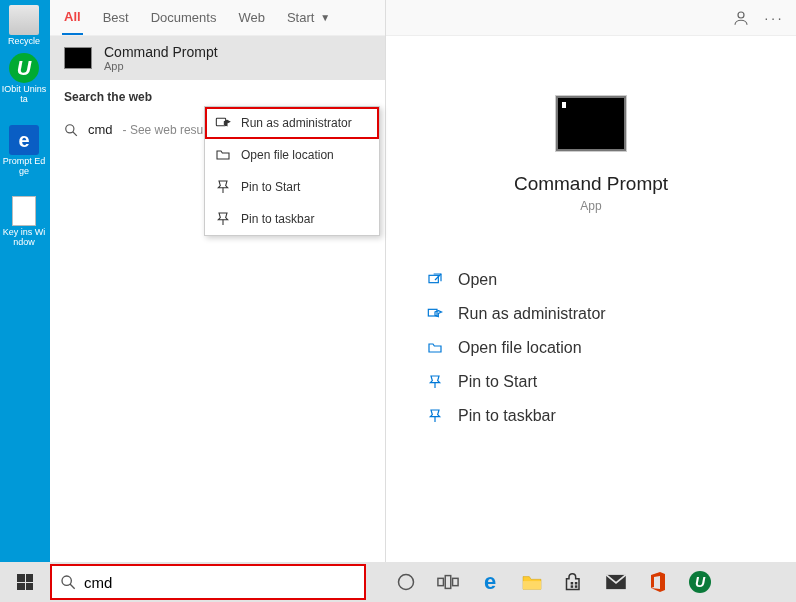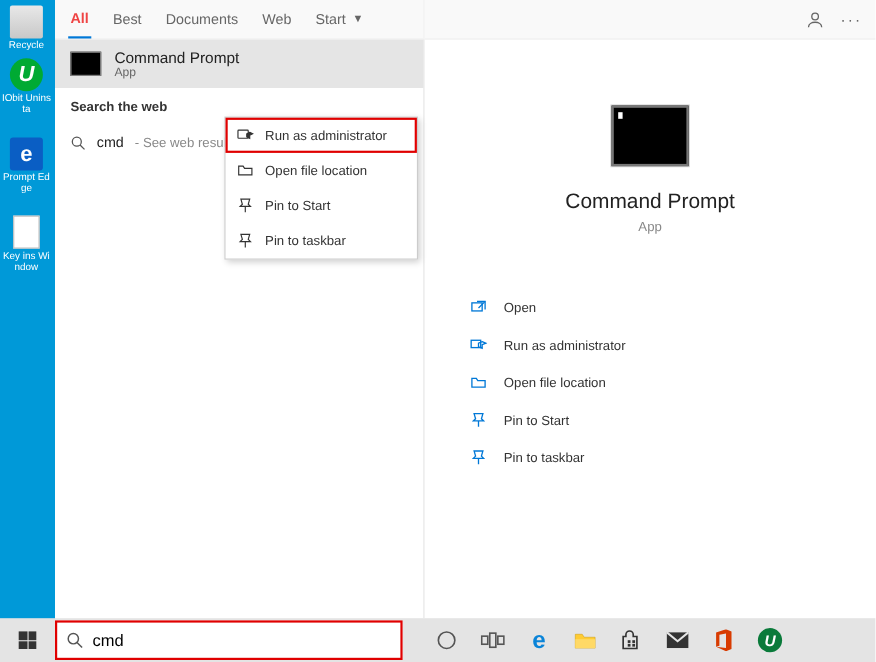--- a/index.html
+++ b/index.html
@@ -37,21 +37,21 @@
 .context-menu .item.hl { outline: 2px solid #e00000; outline-offset: -2px; }
 .ctx-ic { width: 16px; height: 16px; display: inline-flex; align-items: center; justify-content: center; color: #333; }
 
 .detail-panel { position: absolute; left: 386px; top: 0; width: 410px; height: 562px; background: #fff; }
 .detail-head { text-align: center; padding-top: 60px; }
 .detail-thumb { width: 70px; height: 55px; background: #000; border: 2px solid #777; margin: 0 auto 22px; box-shadow: 0 0 0 1px #ccc; position: relative; }
 .detail-thumb::before { content:""; position:absolute; left:4px; top:4px; width:4px; height:6px; background:#fff; }
 .detail-title { font-size: 19px; color: #222; font-weight: 400; margin-bottom: 4px; }
 .detail-sub { font-size: 12px; color: #888; }
 .actions { margin-top: 50px; padding-left: 40px; }
-.actions .act { display: flex; align-items: center; gap: 14px; padding: 8px 0; font-size: 12px; color: #333; cursor: pointer; }
+.actions .act { display: flex; align-items: center; gap: 14px; padding: 8px 0; font-size: 16px; color: #333; cursor: pointer; }
 .actions .act .aic { width: 18px; height: 18px; display: inline-flex; align-items: center; justify-content: center; color: #0078d7; }
 
 .taskbar { position: absolute; left: 0; bottom: 0; width: 796px; height: 40px; background: #e4e4e4; display: flex; align-items: center; }
 .start-btn { width: 50px; height: 40px; display: flex; align-items: center; justify-content: center; cursor: pointer; }
 .start-btn .win { width: 16px; height: 16px; display: grid; grid-template-columns: 1fr 1fr; grid-template-rows: 1fr 1fr; gap: 1px; }
 .start-btn .win div { background: #333; }
 .search-box { width: 316px; height: 36px; background: #fff; border: 2px solid #e00000; display: flex; align-items: center; padding: 0 8px; gap: 8px; margin: 2px 0; }
 .search-box .mag { color: #666; font-size: 15px; }
 .search-box input { border: none; outline: none; font-size: 15px; flex: 1; }
 .tb-icons { display: flex; align-items: center; gap: 18px; padding-left: 28px; height: 40px; }

